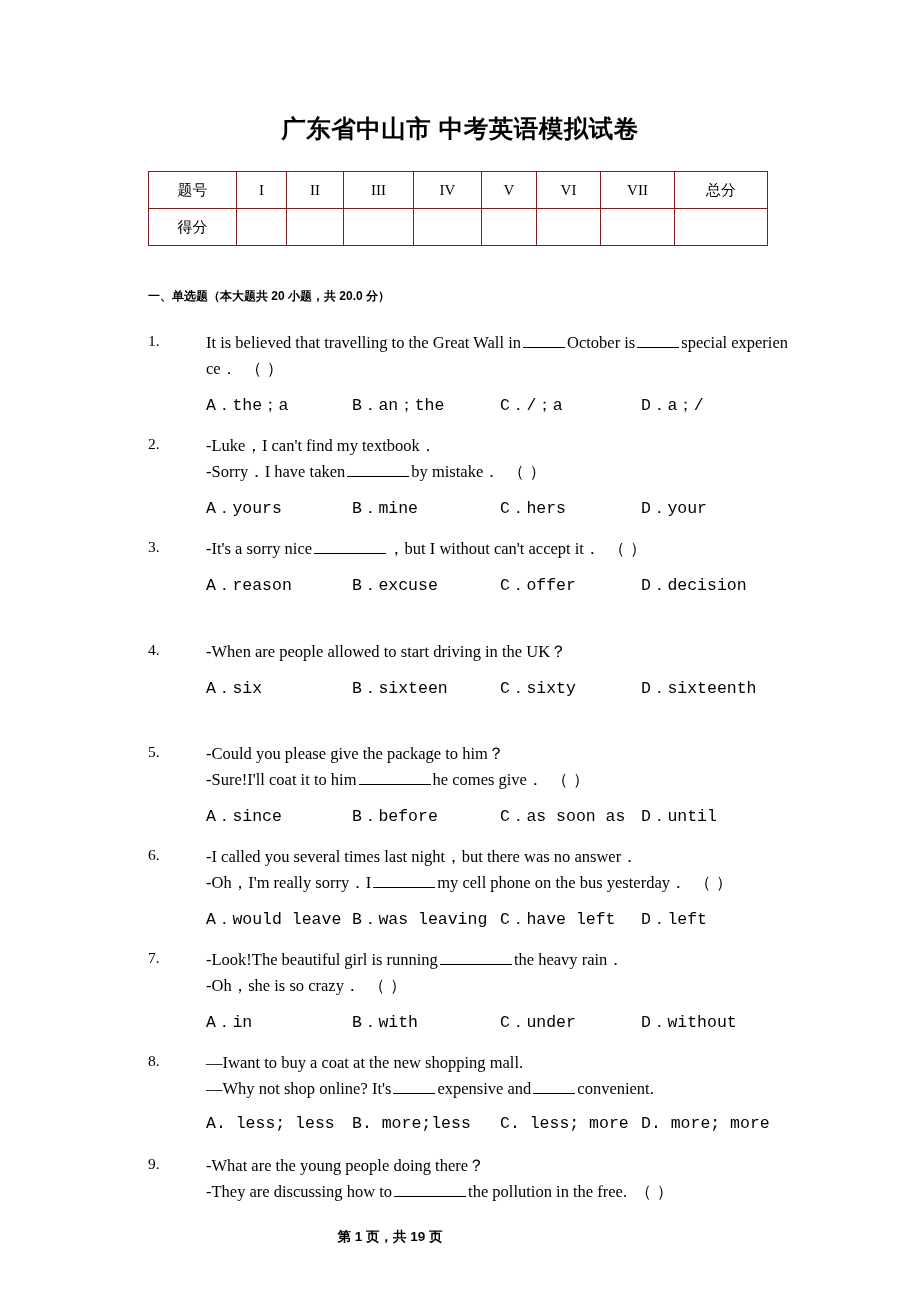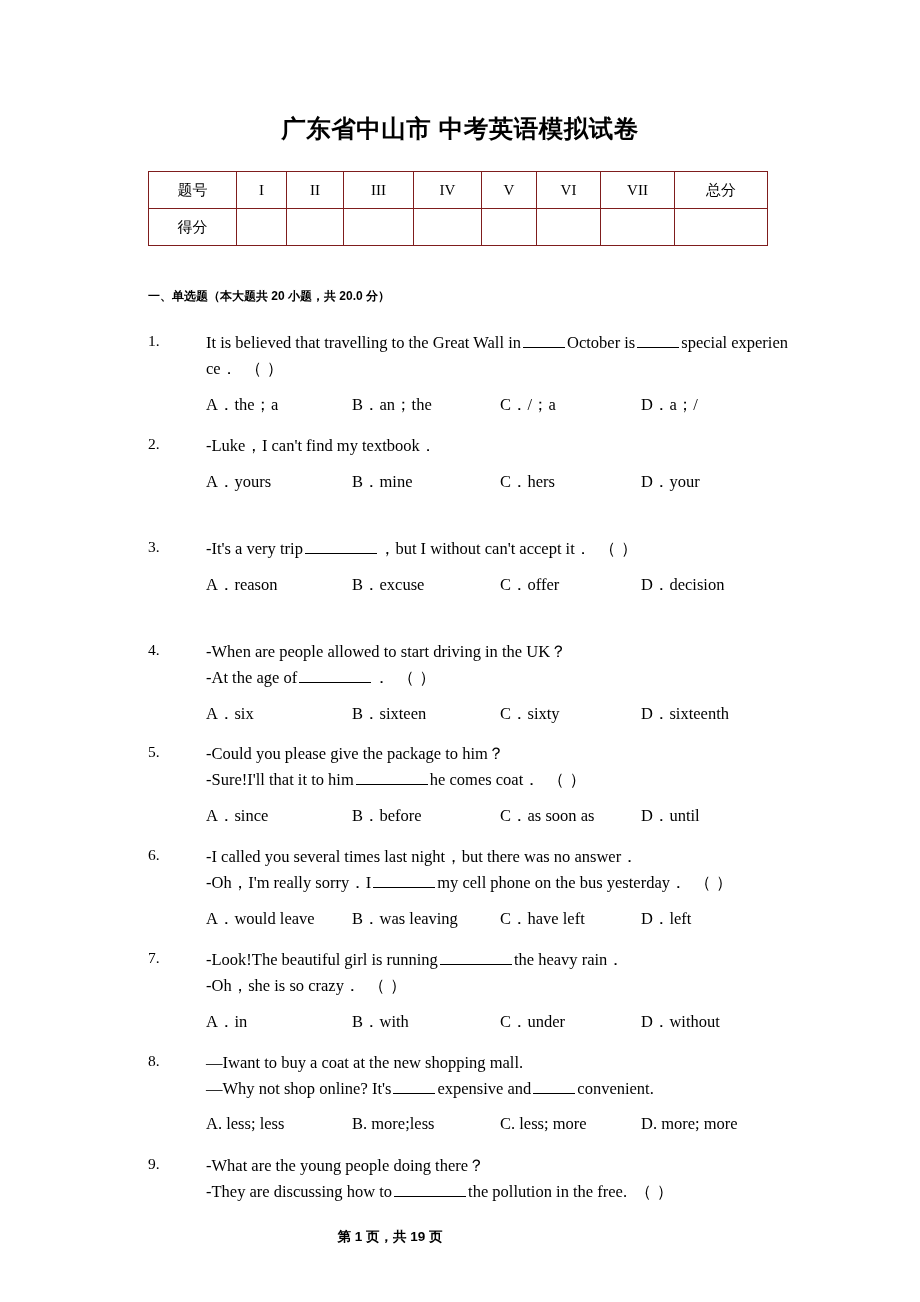--- a/index.html
+++ b/index.html
@@ -115,21 +115,21 @@
   .paren {
     letter-spacing: 0.5px;
     margin-left: 8px;
   }
 
   .options {
     position: relative;
     height: 26px;
     margin-top: 12px;
     font-size: 16.5px;
-    font-family: Liberation Serif, serif;
+    font-family: Liberation Mono, monospace;
   }
   .opt {
     position: absolute;
     top: 0;
     white-space: nowrap;
   }
   .opt-a { left: 0px; }
   .opt-b { left: 146px; }
   .opt-c { left: 294px; }
   .opt-d { left: 435px; }
@@ -205,61 +205,61 @@
         <span class="opt opt-c">C．/；a</span>
         <span class="opt opt-d">D．a；/</span>
       </div>
     </div>
   </div>
 
   <div class="q" style="top:433px;">
     <div class="q-num">2.</div>
     <div class="q-body">
       <div class="q-line">-Luke，I can't find my textbook．</div>
+      <div class="q-line"><span>-Sorry．I have taken</span><span class="blank b-md"></span><span>by mistake．</span><span class="paren">（      ）</span></div>
       <div class="options">
         <span class="opt opt-a">A．yours</span>
         <span class="opt opt-b">B．mine</span>
         <span class="opt opt-c">C．hers</span>
         <span class="opt opt-d">D．your</span>
       </div>
     </div>
   </div>
 
   <div class="q" style="top:536px;">
     <div class="q-num">3.</div>
     <div class="q-body">
-      <div class="q-line"><span>-It's a very trip</span><span class="blank b-lg"></span><span>，but I without can't accept it．</span><span class="paren">（      ）</span></div>
+      <div class="q-line"><span>-It's a sorry nice</span><span class="blank b-lg"></span><span>，but I without can't accept it．</span><span class="paren">（      ）</span></div>
       <div class="options">
         <span class="opt opt-a">A．reason</span>
         <span class="opt opt-b">B．excuse</span>
         <span class="opt opt-c">C．offer</span>
         <span class="opt opt-d">D．decision</span>
       </div>
     </div>
   </div>
 
   <div class="q" style="top:639px;">
     <div class="q-num">4.</div>
     <div class="q-body">
       <div class="q-line">-When are people allowed to start driving in the UK？</div>
-      <div class="q-line"><span>-At the age of</span><span class="blank b-lg"></span><span>．</span><span class="paren">（      ）</span></div>
       <div class="options">
         <span class="opt opt-a">A．six</span>
         <span class="opt opt-b">B．sixteen</span>
         <span class="opt opt-c">C．sixty</span>
         <span class="opt opt-d">D．sixteenth</span>
       </div>
     </div>
   </div>
 
   <div class="q" style="top:741px;">
     <div class="q-num">5.</div>
     <div class="q-body">
       <div class="q-line">-Could you please give the package to him？</div>
-      <div class="q-line"><span>-Sure!I'll that it to him</span><span class="blank b-lg"></span><span>he comes coat．</span><span class="paren">（      ）</span></div>
+      <div class="q-line"><span>-Sure!I'll coat it to him</span><span class="blank b-lg"></span><span>he comes give．</span><span class="paren">（      ）</span></div>
       <div class="options">
         <span class="opt opt-a">A．since</span>
         <span class="opt opt-b">B．before</span>
         <span class="opt opt-c">C．as soon as</span>
         <span class="opt opt-d">D．until</span>
       </div>
     </div>
   </div>
 
   <div class="q" style="top:844px;">

